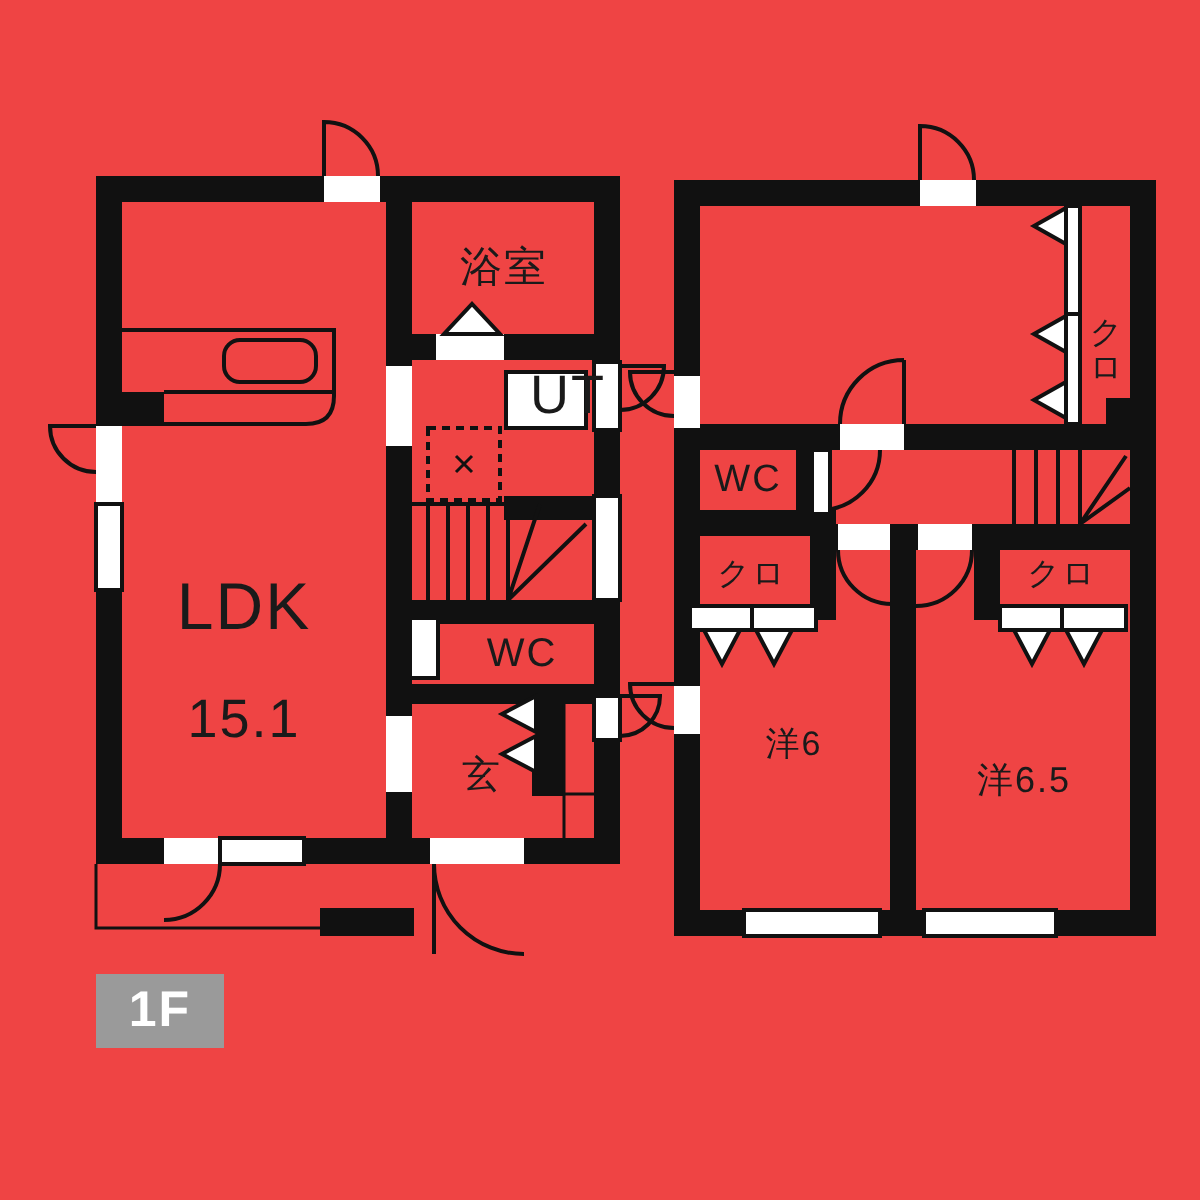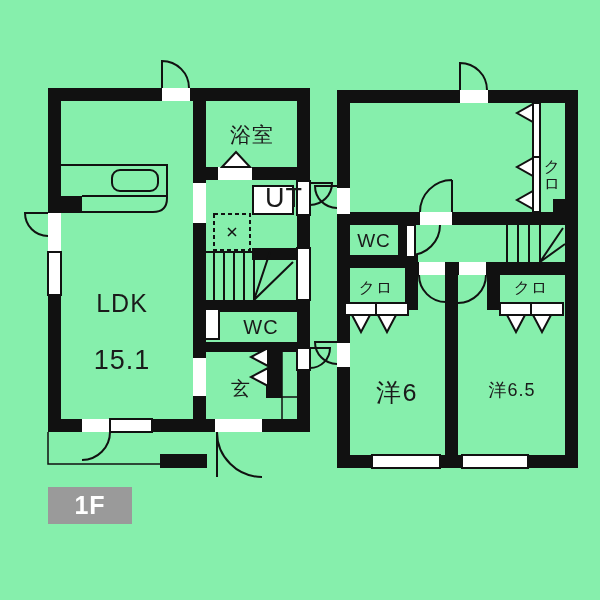--- a/index.html
+++ b/index.html
@@ -1,22 +1,22 @@
 <!DOCTYPE html>
 <html><head>
 <meta charset="utf-8">
 <style>
   html,body{margin:0;padding:0;background:#ffffff;}
-  .canvas{position:relative;width:600px;height:600px;background:#86efac;overflow:hidden;
+  .canvas{position:relative;width:600px;height:600px;background:#ef4444;overflow:hidden;
           font-family:"Liberation Sans", sans-serif;color:#111;}
   svg{position:absolute;left:0;top:0;}
   .lbl{position:absolute;transform:translate(-50%,-50%);white-space:nowrap;
        color:#1a1a1a;line-height:1;letter-spacing:1px;}
   .lbl-vert{writing-mode:vertical-rl;text-orientation:upright;letter-spacing:2px;}
-  .badge{position:absolute;width:84px;height:37px;background:#9a9a9a;color:#fff;
+  .badge{position:absolute;width:64px;height:37px;background:#9a9a9a;color:#fff;
          display:flex;align-items:center;justify-content:center;
          font-size:25px;font-weight:bold;letter-spacing:1px;}
 </style>
 </head>
 <body>
 
 <div class="canvas">
 
 <svg width="600" height="600" viewBox="0 0 600 600">
 
@@ -160,27 +160,27 @@
       <rect x="500" y="303" width="63" height="12"></rect>
       <line x1="531" y1="303" x2="531" y2="315"></line>
       <polygon points="507,315 525,315 516,332"></polygon>
       <polygon points="533,315 551,315 542,332"></polygon>
     </g>
   </g>
 </svg>
 
 <div class="lbl" style="left:252px;top:134px;font-size:21px;">浴室</div>
 <div class="lbl" style="left:260px;top:198px;font-size:27px;margin-left:24px;">UT</div>
-<div class="lbl" style="left:122px;top:303px;font-size:25px;">LDK</div>
+<div class="lbl" style="left:122px;top:303px;font-size:33px;">LDK</div>
 <div class="lbl" style="left:122px;top:339px;font-size:27px;margin-top:21px;">15.1</div>
 <div class="lbl" style="left:261px;top:327px;font-size:20px;">WC</div>
 <div class="lbl" style="left:241px;top:388px;font-size:19px;">玄</div>
 
 <div class="lbl lbl-vert" style="left:552px;top:168px;font-size:16px;">クロ</div>
 <div class="lbl" style="left:374px;top:240px;font-size:19px;">WC</div>
 <div class="lbl" style="left:376px;top:288px;font-size:16px;">クロ</div>
 <div class="lbl" style="left:531px;top:288px;font-size:16px;">クロ</div>
-<div class="lbl" style="left:397px;top:394px;font-size:25px;font-family:Liberation Mono, monospace;">洋6</div>
+<div class="lbl" style="left:397px;top:372px;font-size:17px;">洋6</div>
 <div class="lbl" style="left:512px;top:390px;font-size:18px;">洋6.5</div>
 
 <div class="badge" style="left:48px;top:487px;">1F</div>
 
 </div>
 
 </body></html>

